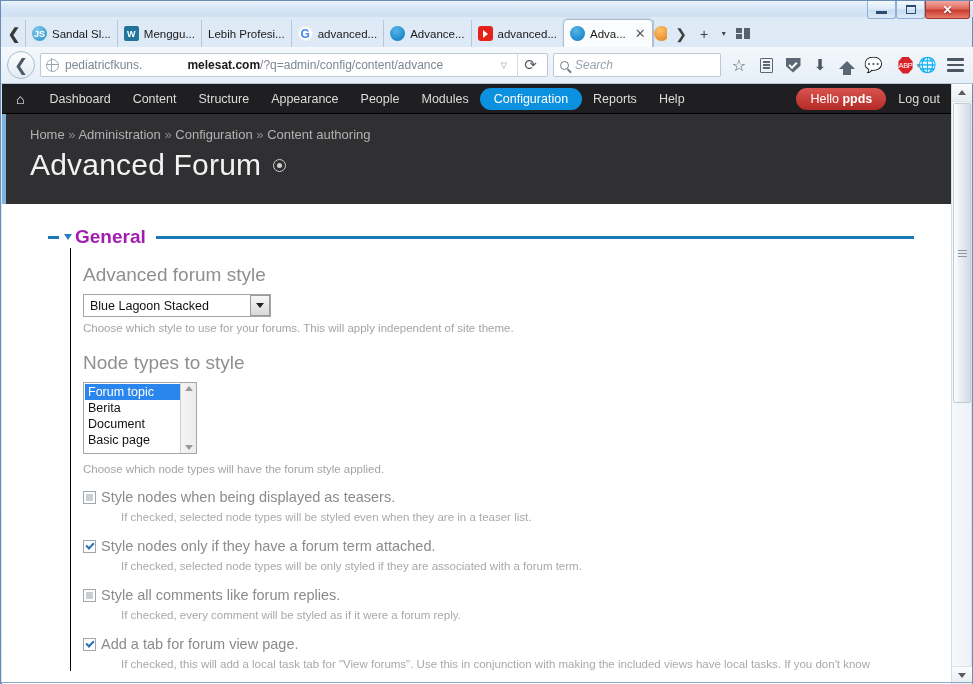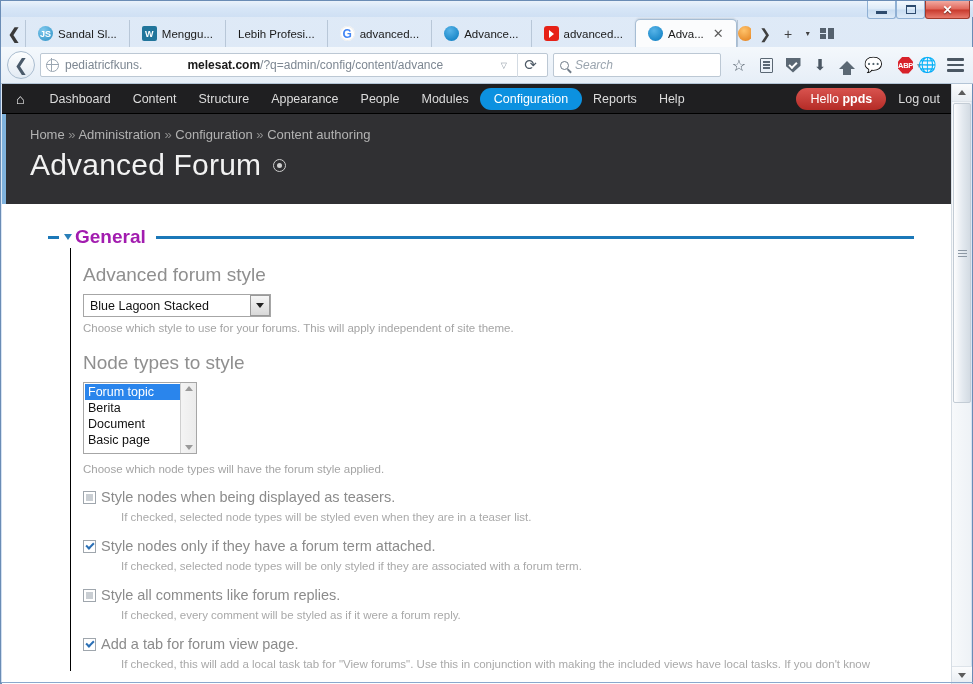--- a/index.html
+++ b/index.html
@@ -55,21 +55,21 @@
     padding-left: 2px;
   }
   .tab-scroll-left {
     width: 22px; height: 26px; display:flex; align-items:center; justify-content:center;
     font-size: 15px; color: #3a3a3a; font-weight: bold;
   }
   .tab {
     position: relative;
     height: 27px;
     display: flex; align-items: center; gap: 5px;
-    padding: 0 12px;
+    padding: 0 6px;
     font-size: 11.5px;
     color: #1a1a1a;
     white-space: nowrap;
     border-left: 1px solid #b8c7d8;
     max-width: 125px;
     overflow: hidden;
   }
   .tab:first-of-type { border-left: none; }
   .tab.active {
     background: #fbfcfd;
@@ -170,21 +170,21 @@
   .shield::after { content:''; margin-top: 4px; width: 6px; height:3px;
      border-left:2px solid #fff; border-bottom:2px solid #fff; transform: rotate(-45deg);}
   .reader { width: 13px; height: 15px; border: 1.5px solid #5b6874; border-radius:1px;
             display:flex; flex-direction:column; justify-content:center; gap:1.5px; padding: 0 2px;}
   .reader i { display:block; height:1.5px; background:#5b6874;}
   .home-ic { width:0;height:0; border-left: 8px solid transparent; border-right: 8px solid transparent;
              border-bottom: 8px solid #5b6874; position:relative;}
   .home-ic::after{content:'';position:absolute;left:-4px;top:8px;width:8px;height:6px;background:#5b6874;}
   .abp { width: 17px; height: 17px; background: #d8222a; border-radius: 3px;
          clip-path: polygon(30% 0,70% 0,100% 30%,100% 70%,70% 100%,30% 100%,0 70%,0 30%);
-         color:#fff; font-size: 7.5px; font-weight:bold; display:flex;
+         color:#fff; font-size: 7.5px; font-weight:normal; display:flex;
          align-items:center; justify-content:center; letter-spacing:-.3px;margin-left:21px;}
   .menu-ic { display:flex; flex-direction:column; gap:3px; }
   .menu-ic i { display:block; width: 17px; height: 2.4px; background:#4b5763; border-radius:1px;}
 
   
   .viewport {
     position: absolute; top: 83px; left: 1px;
     width: 952px; height: 600px;
     background: #fff;
     overflow: hidden;

